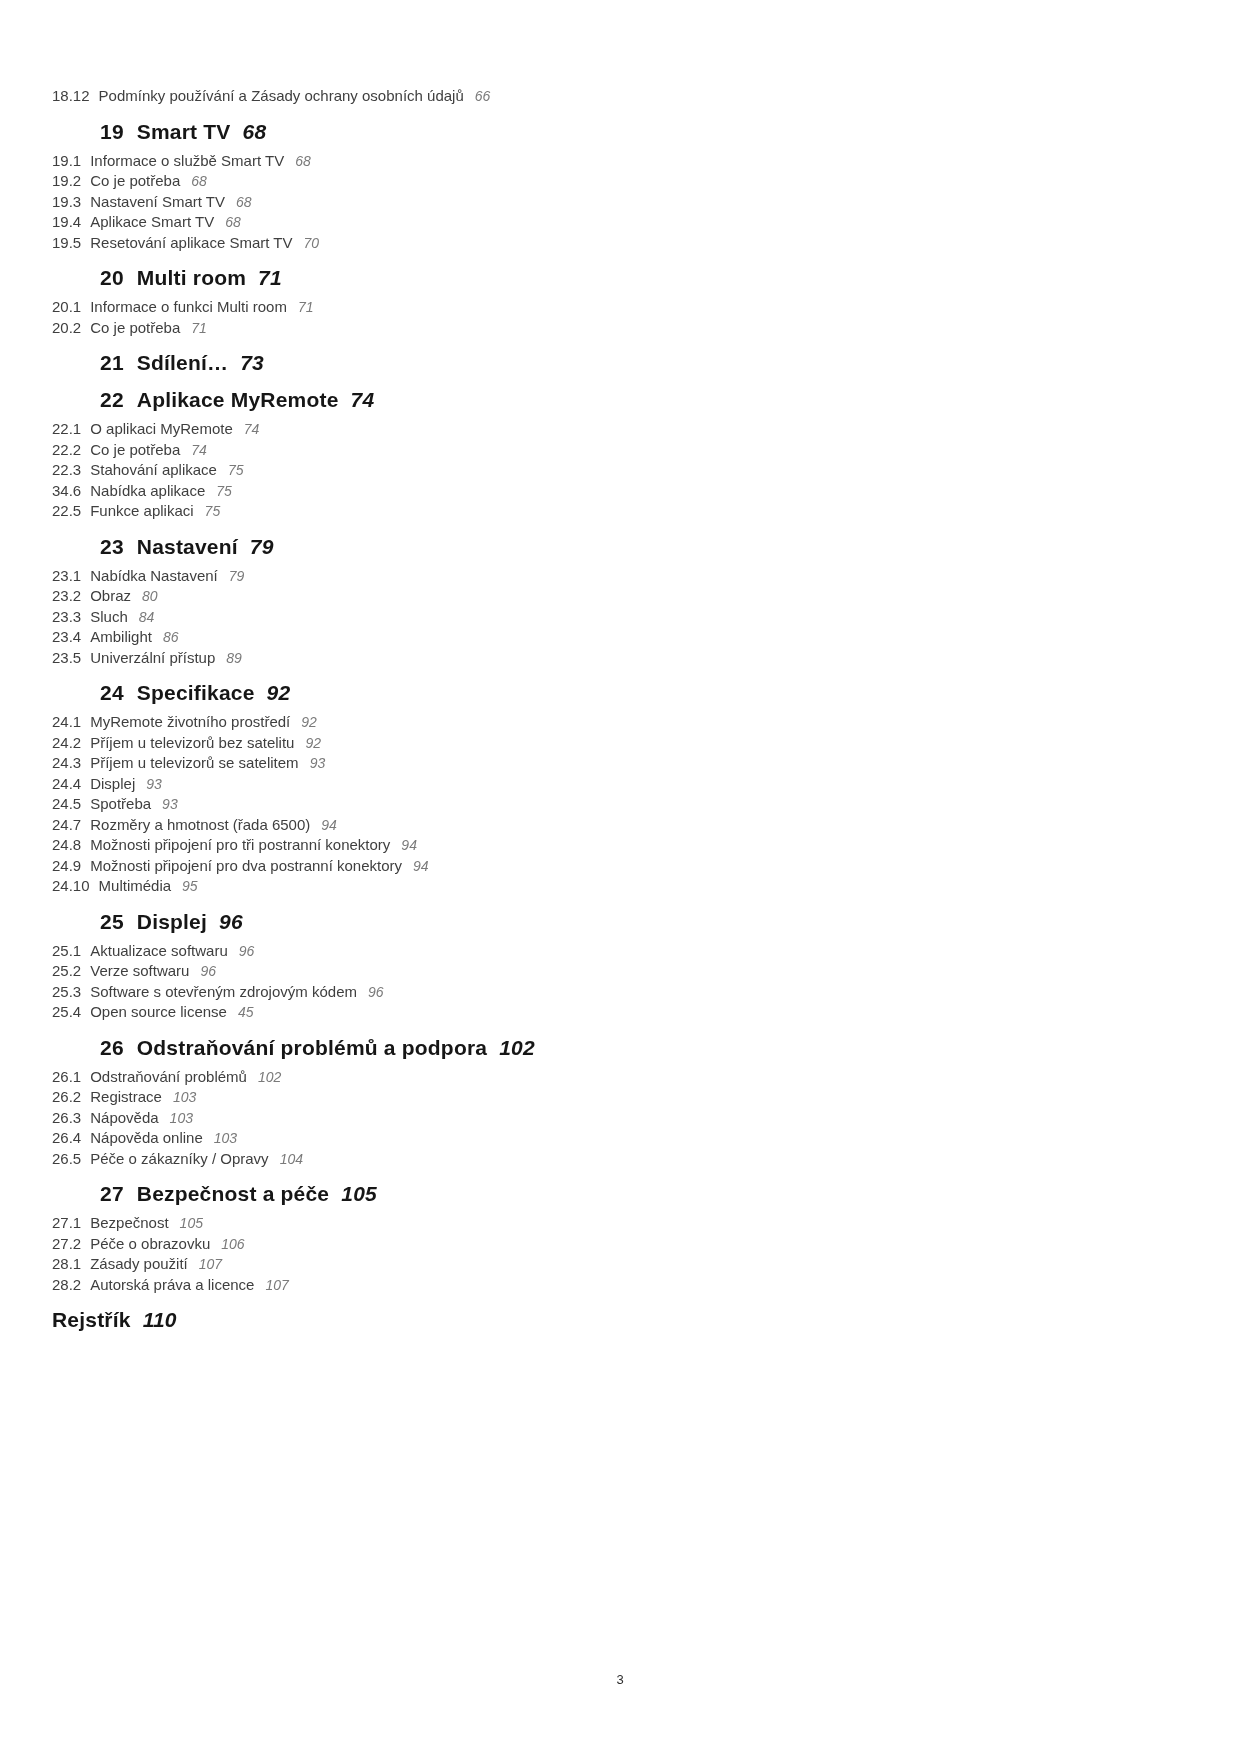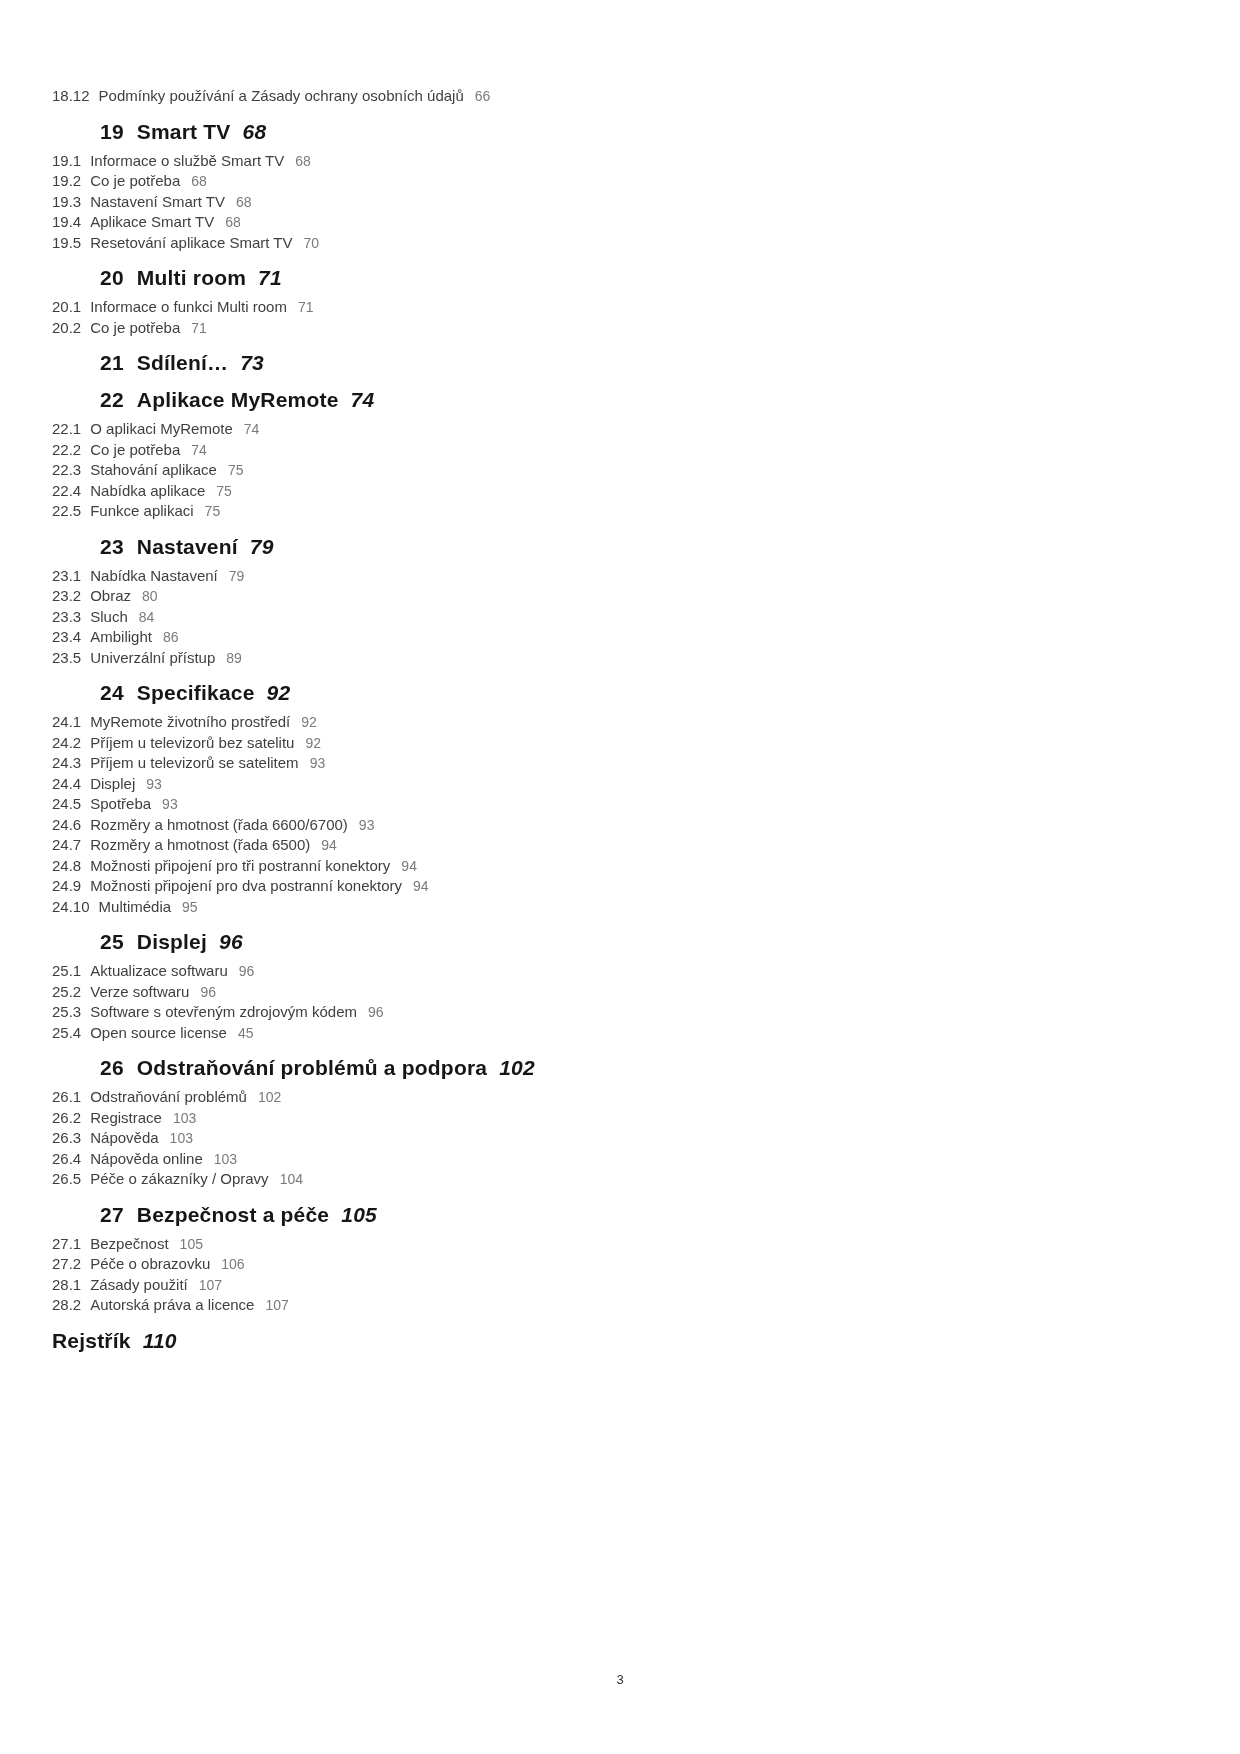--- a/index.html
+++ b/index.html
@@ -24,20 +24,21 @@
   .toc-item {
     font-size: 15px;
     line-height: 20.5px;
     color: #3f3f3f;
   }
   .item-no {
     margin-right: 9px;
   }
   .item-page {
     margin-left: 11px;
+    font-style: italic;
     font-size: 14px;
     color: #7a7a7a;
   }
   .toc-section {
     font-size: 21px;
     line-height: 24px;
     font-weight: bold;
     color: #161616;
     margin: 13px 0 7px 0;
     letter-spacing: 0.2px;
@@ -73,35 +74,34 @@
       <div class="toc-item"><span class="item-no">19.4</span><span class="item-title">Aplikace Smart TV</span><span class="item-page">68</span></div>
       <div class="toc-item"><span class="item-no">19.5</span><span class="item-title">Resetování aplikace Smart TV</span><span class="item-page">70</span></div>
       <h2 class="toc-section"><span class="sec-no">20</span><span class="sec-title">Multi room</span><span class="sec-page">71</span></h2>
       <div class="toc-item"><span class="item-no">20.1</span><span class="item-title">Informace o funkci Multi room</span><span class="item-page">71</span></div>
       <div class="toc-item"><span class="item-no">20.2</span><span class="item-title">Co je potřeba</span><span class="item-page">71</span></div>
       <h2 class="toc-section"><span class="sec-no">21</span><span class="sec-title">Sdílení…</span><span class="sec-page">73</span></h2>
       <h2 class="toc-section"><span class="sec-no">22</span><span class="sec-title">Aplikace MyRemote</span><span class="sec-page">74</span></h2>
       <div class="toc-item"><span class="item-no">22.1</span><span class="item-title">O aplikaci MyRemote</span><span class="item-page">74</span></div>
       <div class="toc-item"><span class="item-no">22.2</span><span class="item-title">Co je potřeba</span><span class="item-page">74</span></div>
       <div class="toc-item"><span class="item-no">22.3</span><span class="item-title">Stahování aplikace</span><span class="item-page">75</span></div>
-      <div class="toc-item"><span class="item-no">22.4</span><span class="item-title">Nabídka aplikace</span><span class="item-page">75</span></div>
+      <div class="toc-item"><span class="item-no">34.6</span><span class="item-title">Nabídka aplikace</span><span class="item-page">75</span></div>
       <div class="toc-item"><span class="item-no">22.5</span><span class="item-title">Funkce aplikaci</span><span class="item-page">75</span></div>
       <h2 class="toc-section"><span class="sec-no">23</span><span class="sec-title">Nastavení</span><span class="sec-page">79</span></h2>
       <div class="toc-item"><span class="item-no">23.1</span><span class="item-title">Nabídka Nastavení</span><span class="item-page">79</span></div>
       <div class="toc-item"><span class="item-no">23.2</span><span class="item-title">Obraz</span><span class="item-page">80</span></div>
       <div class="toc-item"><span class="item-no">23.3</span><span class="item-title">Sluch</span><span class="item-page">84</span></div>
       <div class="toc-item"><span class="item-no">23.4</span><span class="item-title">Ambilight</span><span class="item-page">86</span></div>
       <div class="toc-item"><span class="item-no">23.5</span><span class="item-title">Univerzální přístup</span><span class="item-page">89</span></div>
       <h2 class="toc-section"><span class="sec-no">24</span><span class="sec-title">Specifikace</span><span class="sec-page">92</span></h2>
       <div class="toc-item"><span class="item-no">24.1</span><span class="item-title">MyRemote životního prostředí</span><span class="item-page">92</span></div>
       <div class="toc-item"><span class="item-no">24.2</span><span class="item-title">Příjem u televizorů bez satelitu</span><span class="item-page">92</span></div>
       <div class="toc-item"><span class="item-no">24.3</span><span class="item-title">Příjem u televizorů se satelitem</span><span class="item-page">93</span></div>
       <div class="toc-item"><span class="item-no">24.4</span><span class="item-title">Displej</span><span class="item-page">93</span></div>
       <div class="toc-item"><span class="item-no">24.5</span><span class="item-title">Spotřeba</span><span class="item-page">93</span></div>
-      <div class="toc-item"><span class="item-no">24.6</span><span class="item-title">Rozměry a hmotnost (řada 6600/6700)</span><span class="item-page">93</span></div>
       <div class="toc-item"><span class="item-no">24.7</span><span class="item-title">Rozměry a hmotnost (řada 6500)</span><span class="item-page">94</span></div>
       <div class="toc-item"><span class="item-no">24.8</span><span class="item-title">Možnosti připojení pro tři postranní konektory</span><span class="item-page">94</span></div>
       <div class="toc-item"><span class="item-no">24.9</span><span class="item-title">Možnosti připojení pro dva postranní konektory</span><span class="item-page">94</span></div>
       <div class="toc-item"><span class="item-no">24.10</span><span class="item-title">Multimédia</span><span class="item-page">95</span></div>
       <h2 class="toc-section"><span class="sec-no">25</span><span class="sec-title">Displej</span><span class="sec-page">96</span></h2>
       <div class="toc-item"><span class="item-no">25.1</span><span class="item-title">Aktualizace softwaru</span><span class="item-page">96</span></div>
       <div class="toc-item"><span class="item-no">25.2</span><span class="item-title">Verze softwaru</span><span class="item-page">96</span></div>
       <div class="toc-item"><span class="item-no">25.3</span><span class="item-title">Software s otevřeným zdrojovým kódem</span><span class="item-page">96</span></div>
       <div class="toc-item"><span class="item-no">25.4</span><span class="item-title">Open source license</span><span class="item-page">45</span></div>
       <h2 class="toc-section"><span class="sec-no">26</span><span class="sec-title">Odstraňování problémů a podpora</span><span class="sec-page">102</span></h2>

